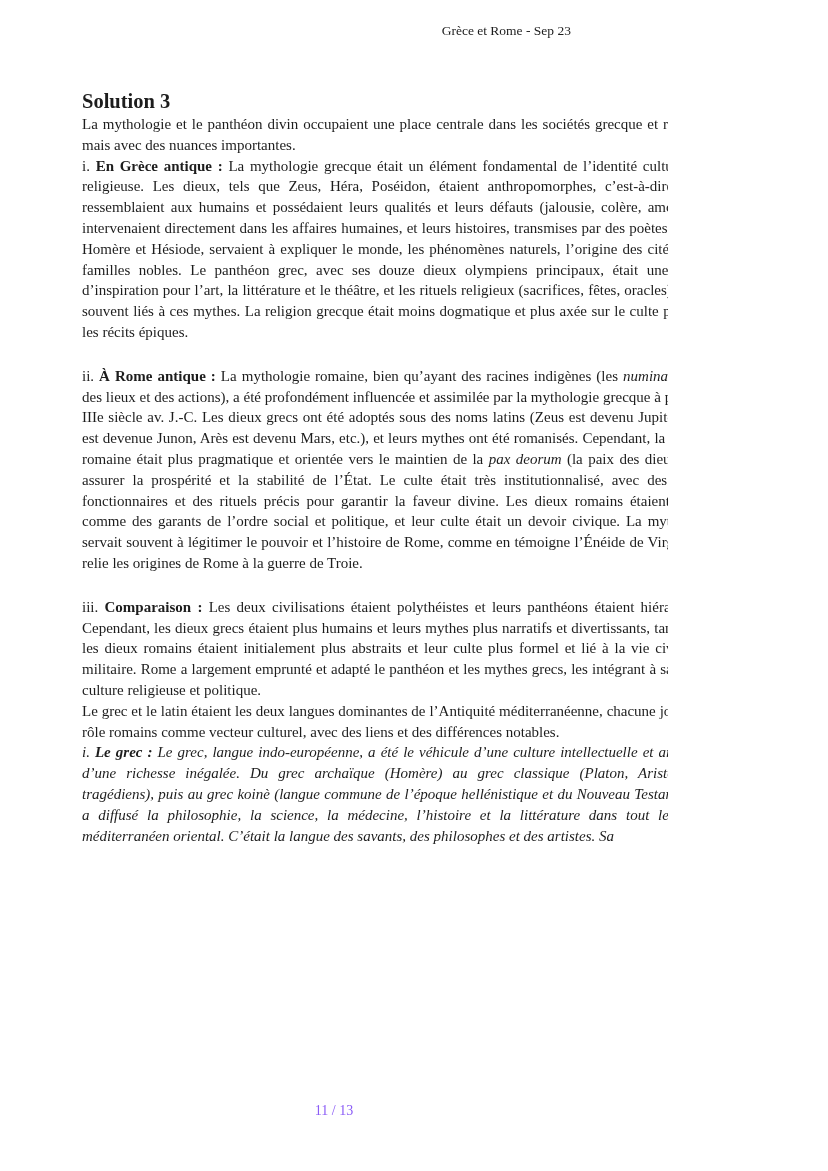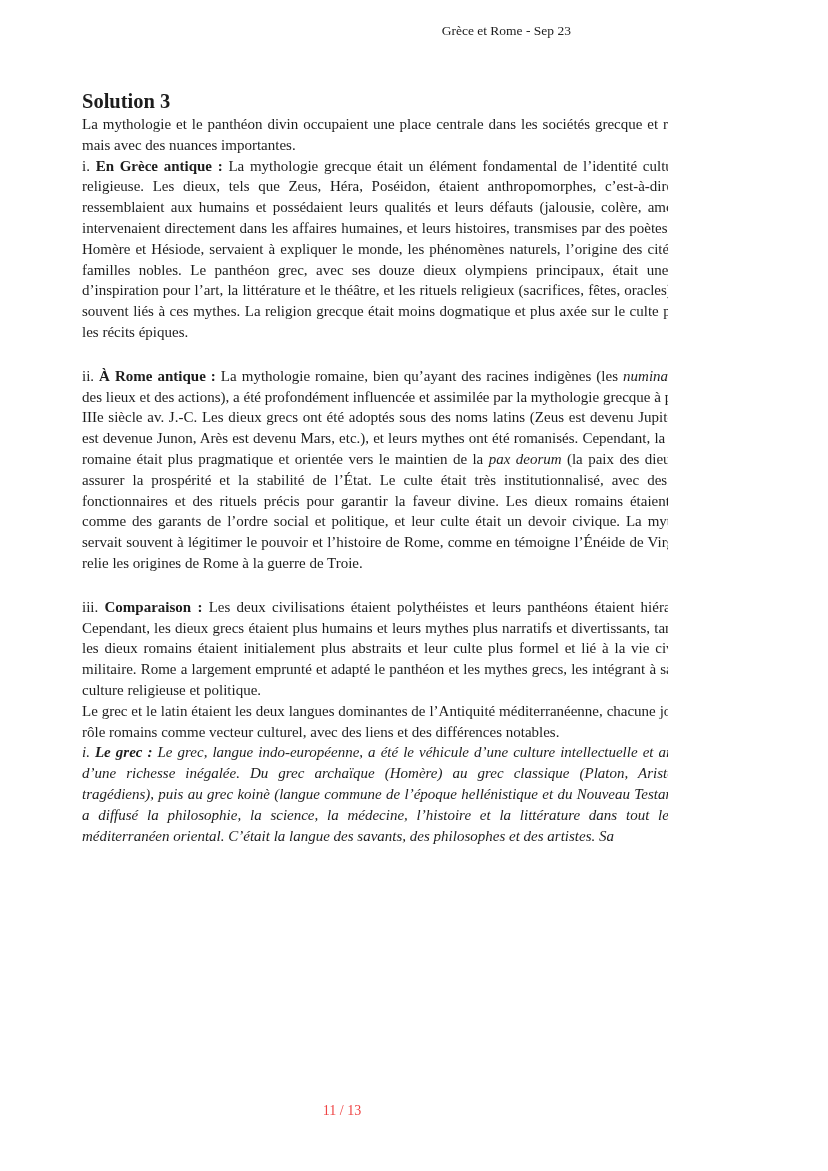--- a/index.html
+++ b/index.html
@@ -53,22 +53,21 @@
   .p-heading-b { margin-top: 12px; }
   .item-b { margin-top: 28px; font-style: italic; }
   .page-footer {
     position: absolute;
     top: 1101px;
     left: 0;
     width: 100%;
     text-align: center;
     font-size: 14px;
     line-height: 19px;
-    color: #ef4444;
-    margin-left: 8px;
+    color: #8b5cf6;
   }
 </style>
 </head>
 <body>
 
 <div class="page">
 
   <div class="running-header">Grèce et Rome - Sep 23</div>
 
   <div class="main">

